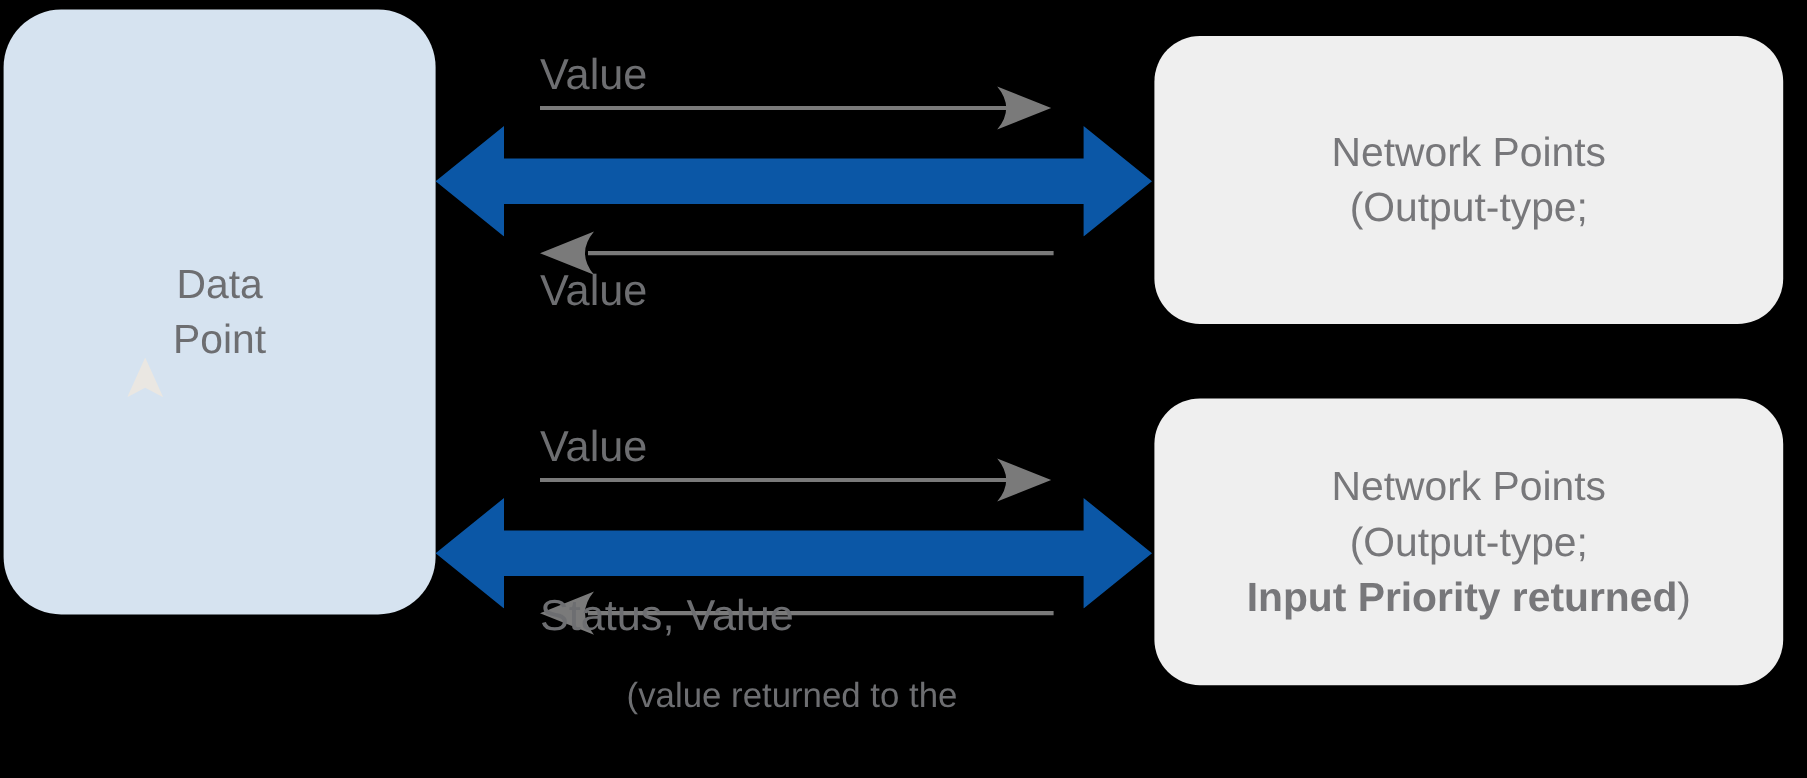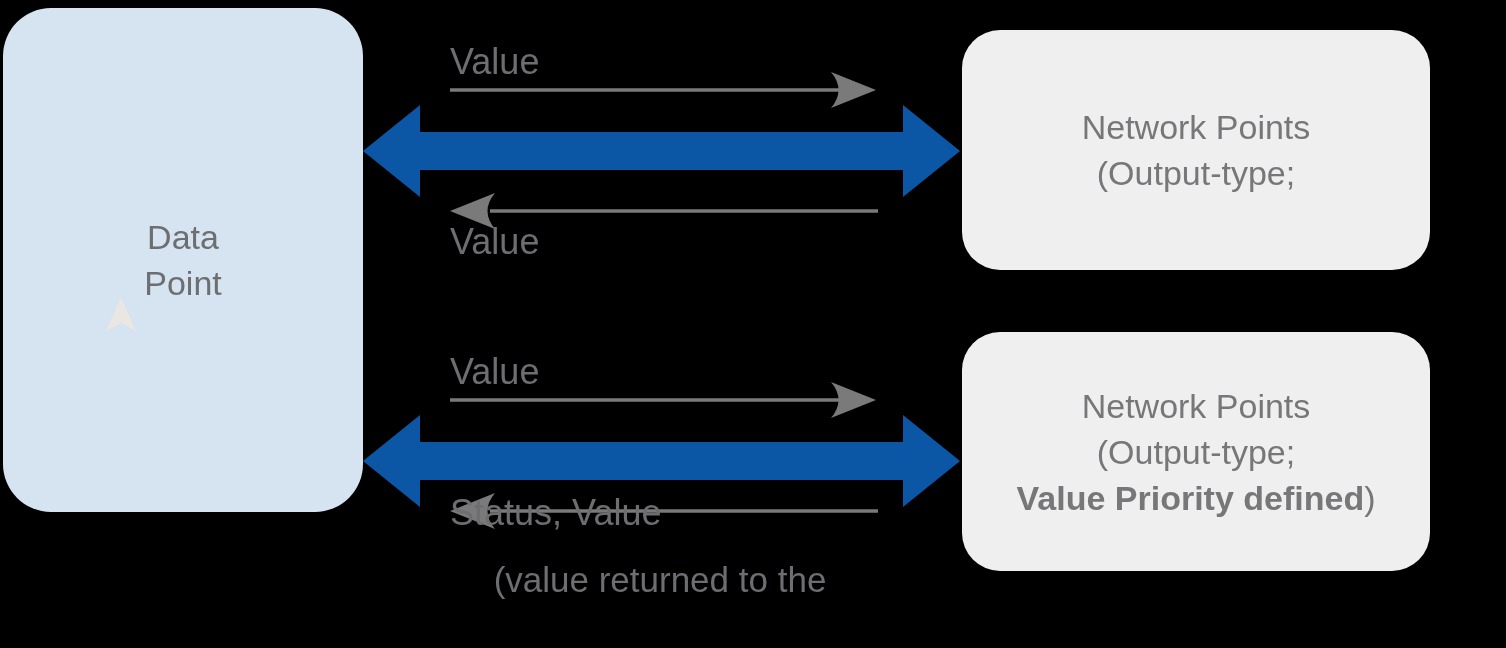--- a/index.html
+++ b/index.html
@@ -15,41 +15,41 @@
     display:flex;flex-direction:column;
     align-items:center;justify-content:center;
     text-align:center;
   }
   .box-left{
     left:3px;top:8px;width:360px;height:504px;
     background:#d6e3f0;border-radius:48px;
     color:#6d6e71;font-size:34px;line-height:46px;
   }
   .box-right{
-    left:962px;width:468px;height:240px;
+    left:962px;width:524px;height:240px;
     background:#efefef;border-radius:38px;
     color:#77777a;font-size:34px;line-height:46px;
   }
   .box-right.top{top:30px;}
   .box-right.bottom{top:332px;height:239px;}
   .box-right .bold{font-weight:bold;}
   .cursor-tri{
     position:absolute;left:106px;top:298px;width:30px;height:33px;
     background:#eae7e2;
     clip-path:polygon(50% 0, 100% 100%, 50% 76%, 0 100%);
   }
   .flow-label{
     position:absolute;left:450px;width:425px;
     color:#6d6e71;
     font-size:36px;font-weight:normal;line-height:40px;
   }
   .flow-note{
     position:absolute;left:435px;width:450px;
     text-align:center;color:#6d6e71;
-    font-size:35px;font-weight:normal;line-height:40px;
+    font-size:29px;font-weight:normal;line-height:40px;
   }
   .arrow-svg{position:absolute;display:block;}
 </style>
 </head>
 <body>
 
 <div class="canvas">
 
   <div class="box box-left">
     <div>Data</div>
@@ -95,16 +95,16 @@
     <line x1="42" y1="20" x2="430" y2="20" stroke="#7a7a7a" stroke-width="3.5"></line>
     <path d="M2,20 L47,2 Q32,20 47,38 Z" fill="#7a7a7a"></path>
   </svg>
 
   <div class="flow-label" style="top:493px;">Status, Value</div>
   <div class="flow-note" style="top:560px;">(value returned to the</div>
 
   <div class="box box-right bottom">
     <div>Network Points</div>
     <div>(Output-type;</div>
-    <div><span class="bold">Value Priority defined</span><span>)</span></div>
+    <div><span class="bold">Input Priority returned</span><span>)</span></div>
   </div>
 
 </div>
 
 </body></html>

